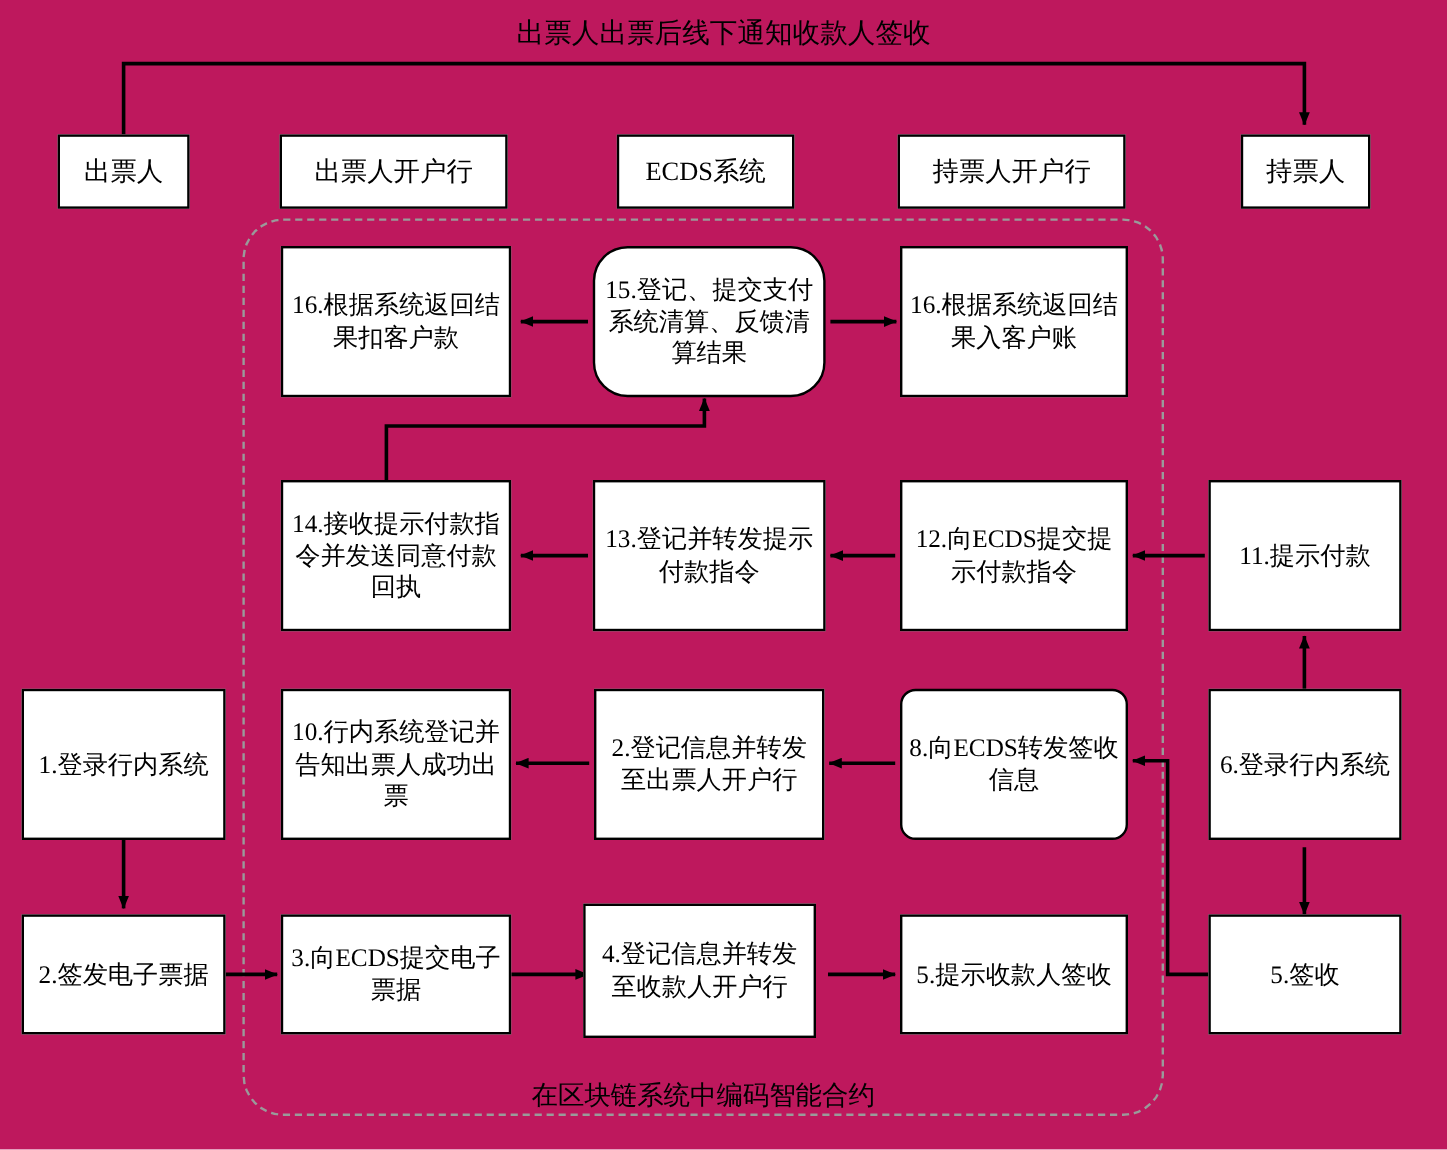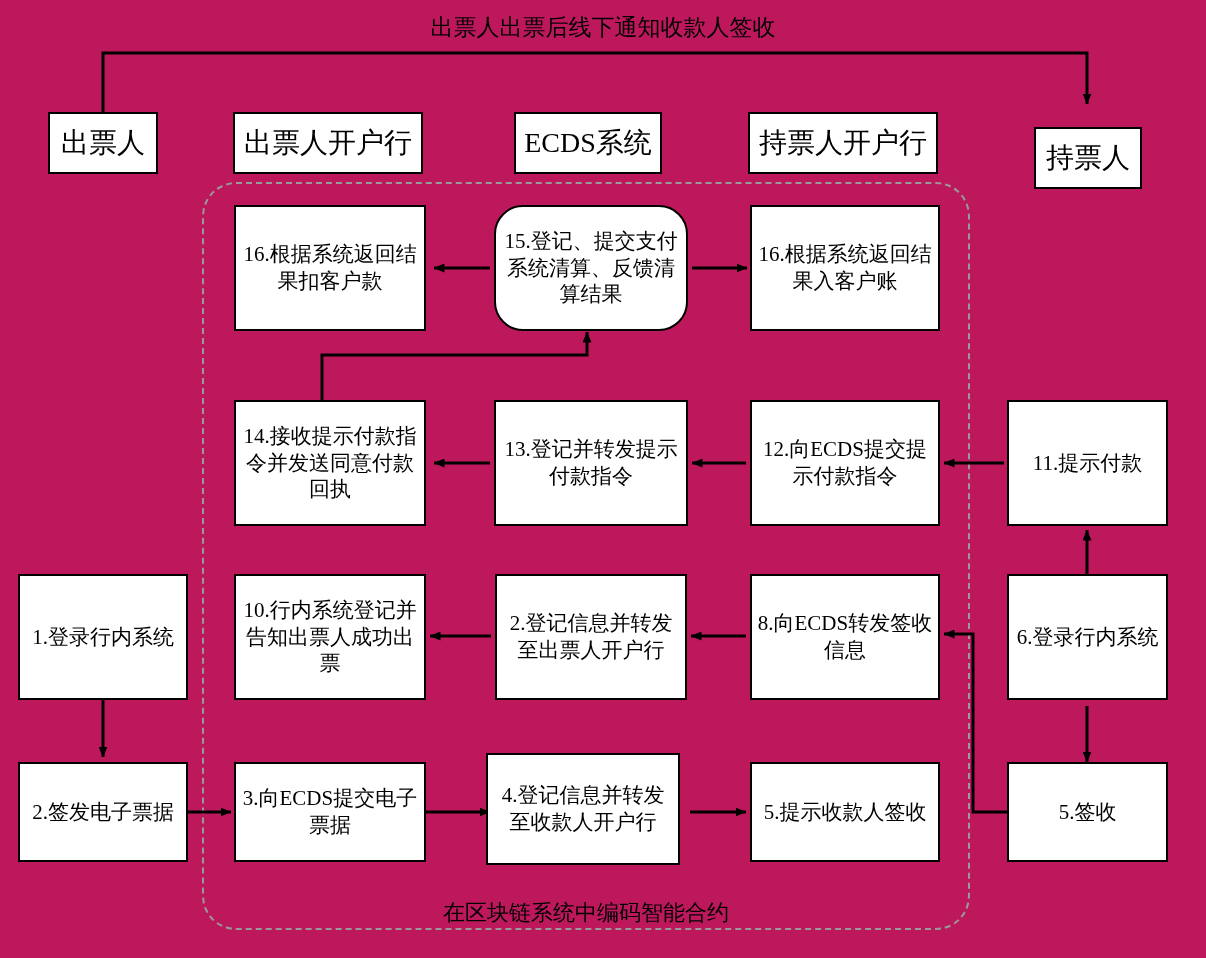--- a/index.html
+++ b/index.html
@@ -35,21 +35,21 @@
   }
   .header-box {
     position: absolute;
     box-sizing: border-box;
     border: 2px solid #000000;
     background: #ffffff;
     display: flex;
     align-items: center;
     justify-content: center;
     text-align: center;
-    font-size: 28px;
+    font-size: 22px;
     z-index: 3;
   }
   .title {
     position: absolute;
     text-align: center;
     font-size: 23px;
     white-space: nowrap;
     z-index: 4;
   }
   .caption {
@@ -133,21 +133,21 @@
   </div>
   <div class="header-box" style="left:233px; top:112px; width:190px; height:62px;">
     <span>出票人开户行</span>
   </div>
   <div class="header-box" style="left:514px; top:112px; width:148px; height:62px;">
     <span>ECDS系统</span>
   </div>
   <div class="header-box" style="left:748px; top:112px; width:190px; height:62px;">
     <span>持票人开户行</span>
   </div>
-  <div class="header-box" style="left:1034px; top:112px; width:108px; height:62px;margin-top:15px;">
+  <div class="header-box" style="left:1034px; top:112px; width:108px; height:62px;">
     <span>持票人</span>
   </div>
 
   <div class="box" style="left:234px; top:205px; width:192px; height:126px;">
     <span>16.根据系统返回结果扣客户款</span>
   </div>
   <div class="box" style="left:494px; top:205px; width:194px; height:126px;border-radius:29px;">
     <span>15.登记、提交支付系统清算、反馈清算结果</span>
   </div>
   <div class="box" style="left:750px; top:205px; width:190px; height:126px;">
@@ -169,21 +169,21 @@
 
   <div class="box" style="left:18px; top:574px; width:170px; height:126px;">
     <span>1.登录行内系统</span>
   </div>
   <div class="box" style="left:234px; top:574px; width:192px; height:126px;">
     <span>10.行内系统登记并告知出票人成功出票</span>
   </div>
   <div class="box" style="left:495px; top:574px; width:192px; height:126px;">
     <span>2.登记信息并转发至出票人开户行</span>
   </div>
-  <div class="box" style="left:750px; top:574px; width:190px; height:126px;">
+  <div class="box" style="left:750px; top:574px; width:190px; height:126px;border-radius:13px;">
     <span>8.向ECDS转发签收信息</span>
   </div>
   <div class="box" style="left:1007px; top:574px; width:161px; height:126px;">
     <span>6.登录行内系统</span>
   </div>
 
   <div class="box" style="left:18px; top:762px; width:170px; height:100px;">
     <span>2.签发电子票据</span>
   </div>
   <div class="box" style="left:234px; top:762px; width:192px; height:100px;">

